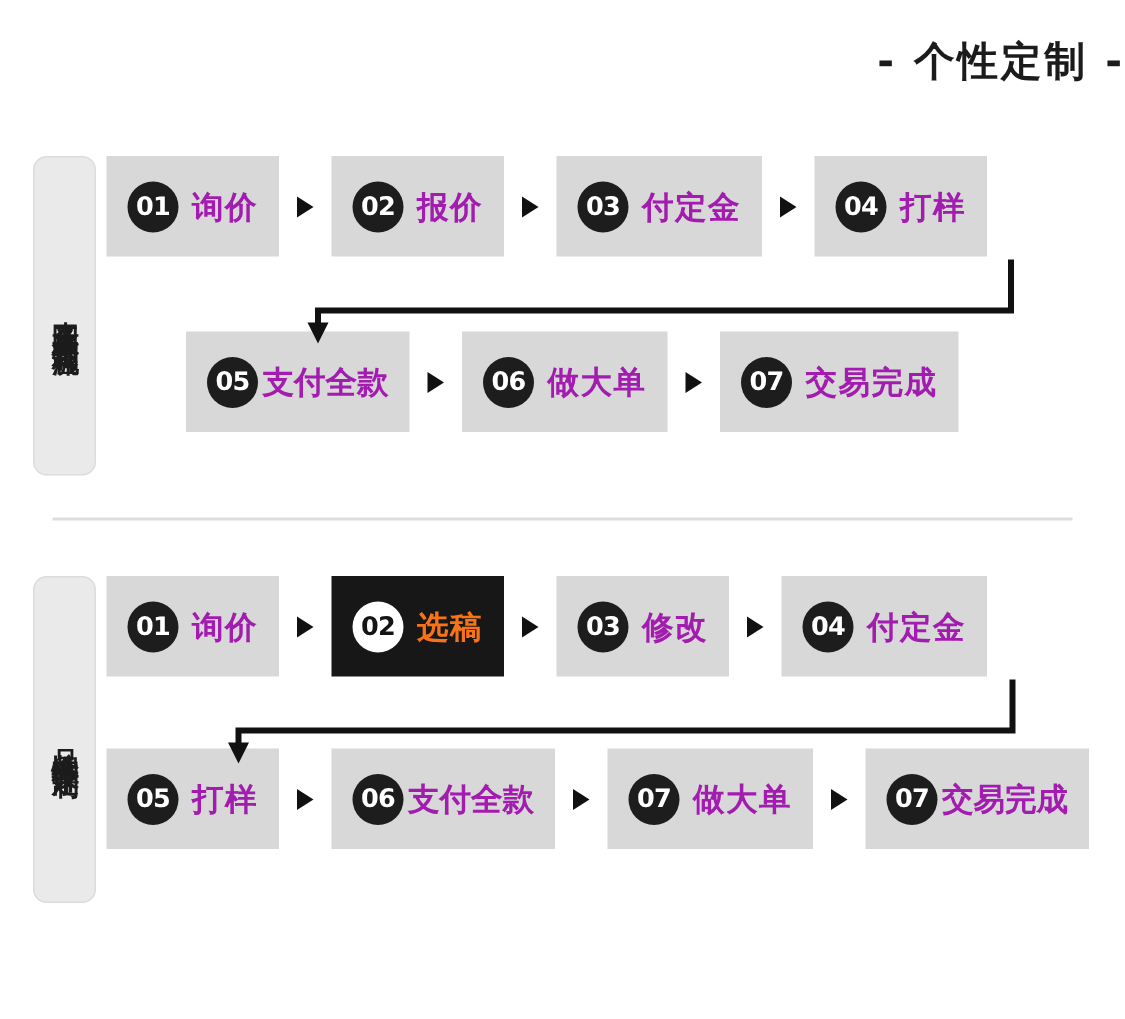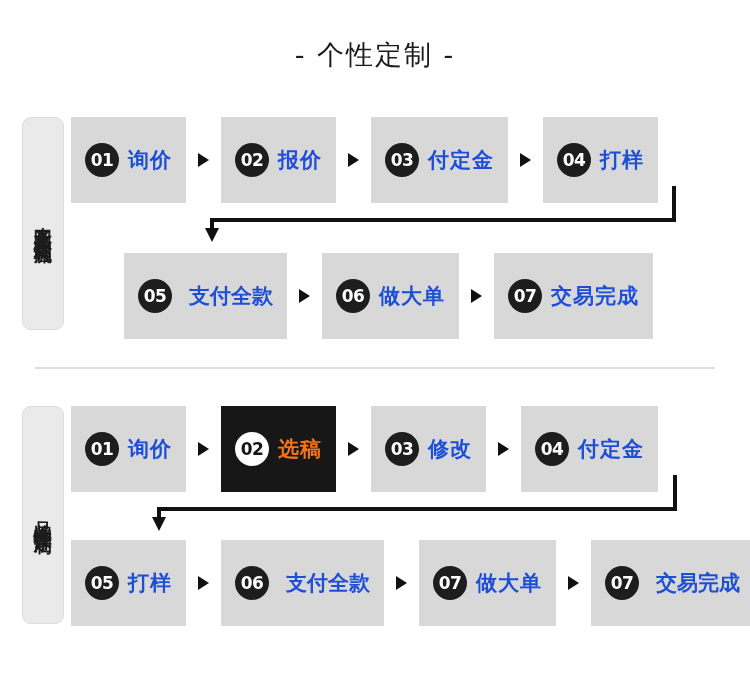--- a/index.html
+++ b/index.html
@@ -10,26 +10,26 @@
     width: 750px;
     height: 679px;
     background: #ffffff;
     font-family: "DejaVu Sans", "Liberation Sans", sans-serif;
     overflow: hidden;
     position: relative;
   }
 
   
   .page-title {
-    text-align: center;
+    text-align: right;
     font-size: 27px;
-    font-weight: normal;
+    font-weight: bold;
     color: #1b1b1b;
     letter-spacing: 2px;
-    padding-top: 41px;
+    padding-top: 28px;
     line-height: 1;
     user-select: none;
   }
 
   
   .flow-section {
     position: relative;
     padding-left: 22px;
     box-sizing: border-box;
   }
@@ -78,21 +78,21 @@
     align-items: center;
   }
   #flow-1 .row-top   { padding-left: 7px; margin-top: 17px; }
   #flow-1 .row-bottom{ padding-left: 60px; margin-top: 50px; }
   #flow-2 .row-top   { padding-left: 7px; margin-top: 15px; }
   #flow-2 .row-bottom{ padding-left: 7px; margin-top: 48px; }
 
   
   .step {
     background: #d8d8d8;
-    height: 86px;
+    height: 67px;
     display: flex;
     align-items: center;
     justify-content: center;
     box-sizing: border-box;
     padding: 0 14px;
     flex: none;
   }
   .step.inverted { background: #171717; }
 
   .step-badge {
@@ -111,28 +111,28 @@
     font-family: "DejaVu Sans", "Liberation Sans", sans-serif;
   }
   .step.inverted .step-badge {
     background: #ffffff;
     color: #141414;
   }
 
   .step-label {
     font-size: 21px;
     font-weight: bold;
-    color: #1d4ed8;
+    color: #a21caf;
     margin-left: 9px;
     white-space: nowrap;
     letter-spacing: 1px;
     user-select: none;
   }
   .step.inverted .step-label { color: #f97316; }
-  .step.tight .step-label { margin-left: 17px; letter-spacing: 0px; text-align: center; }
+  .step.tight .step-label { margin-left: 3px; letter-spacing: 0px; text-align: center; }
 
   
   .arrow {
     width: 0;
     height: 0;
     border-top: 7px solid transparent;
     border-bottom: 7px solid transparent;
     border-left: 11px solid #111111;
     flex: none;
   }

